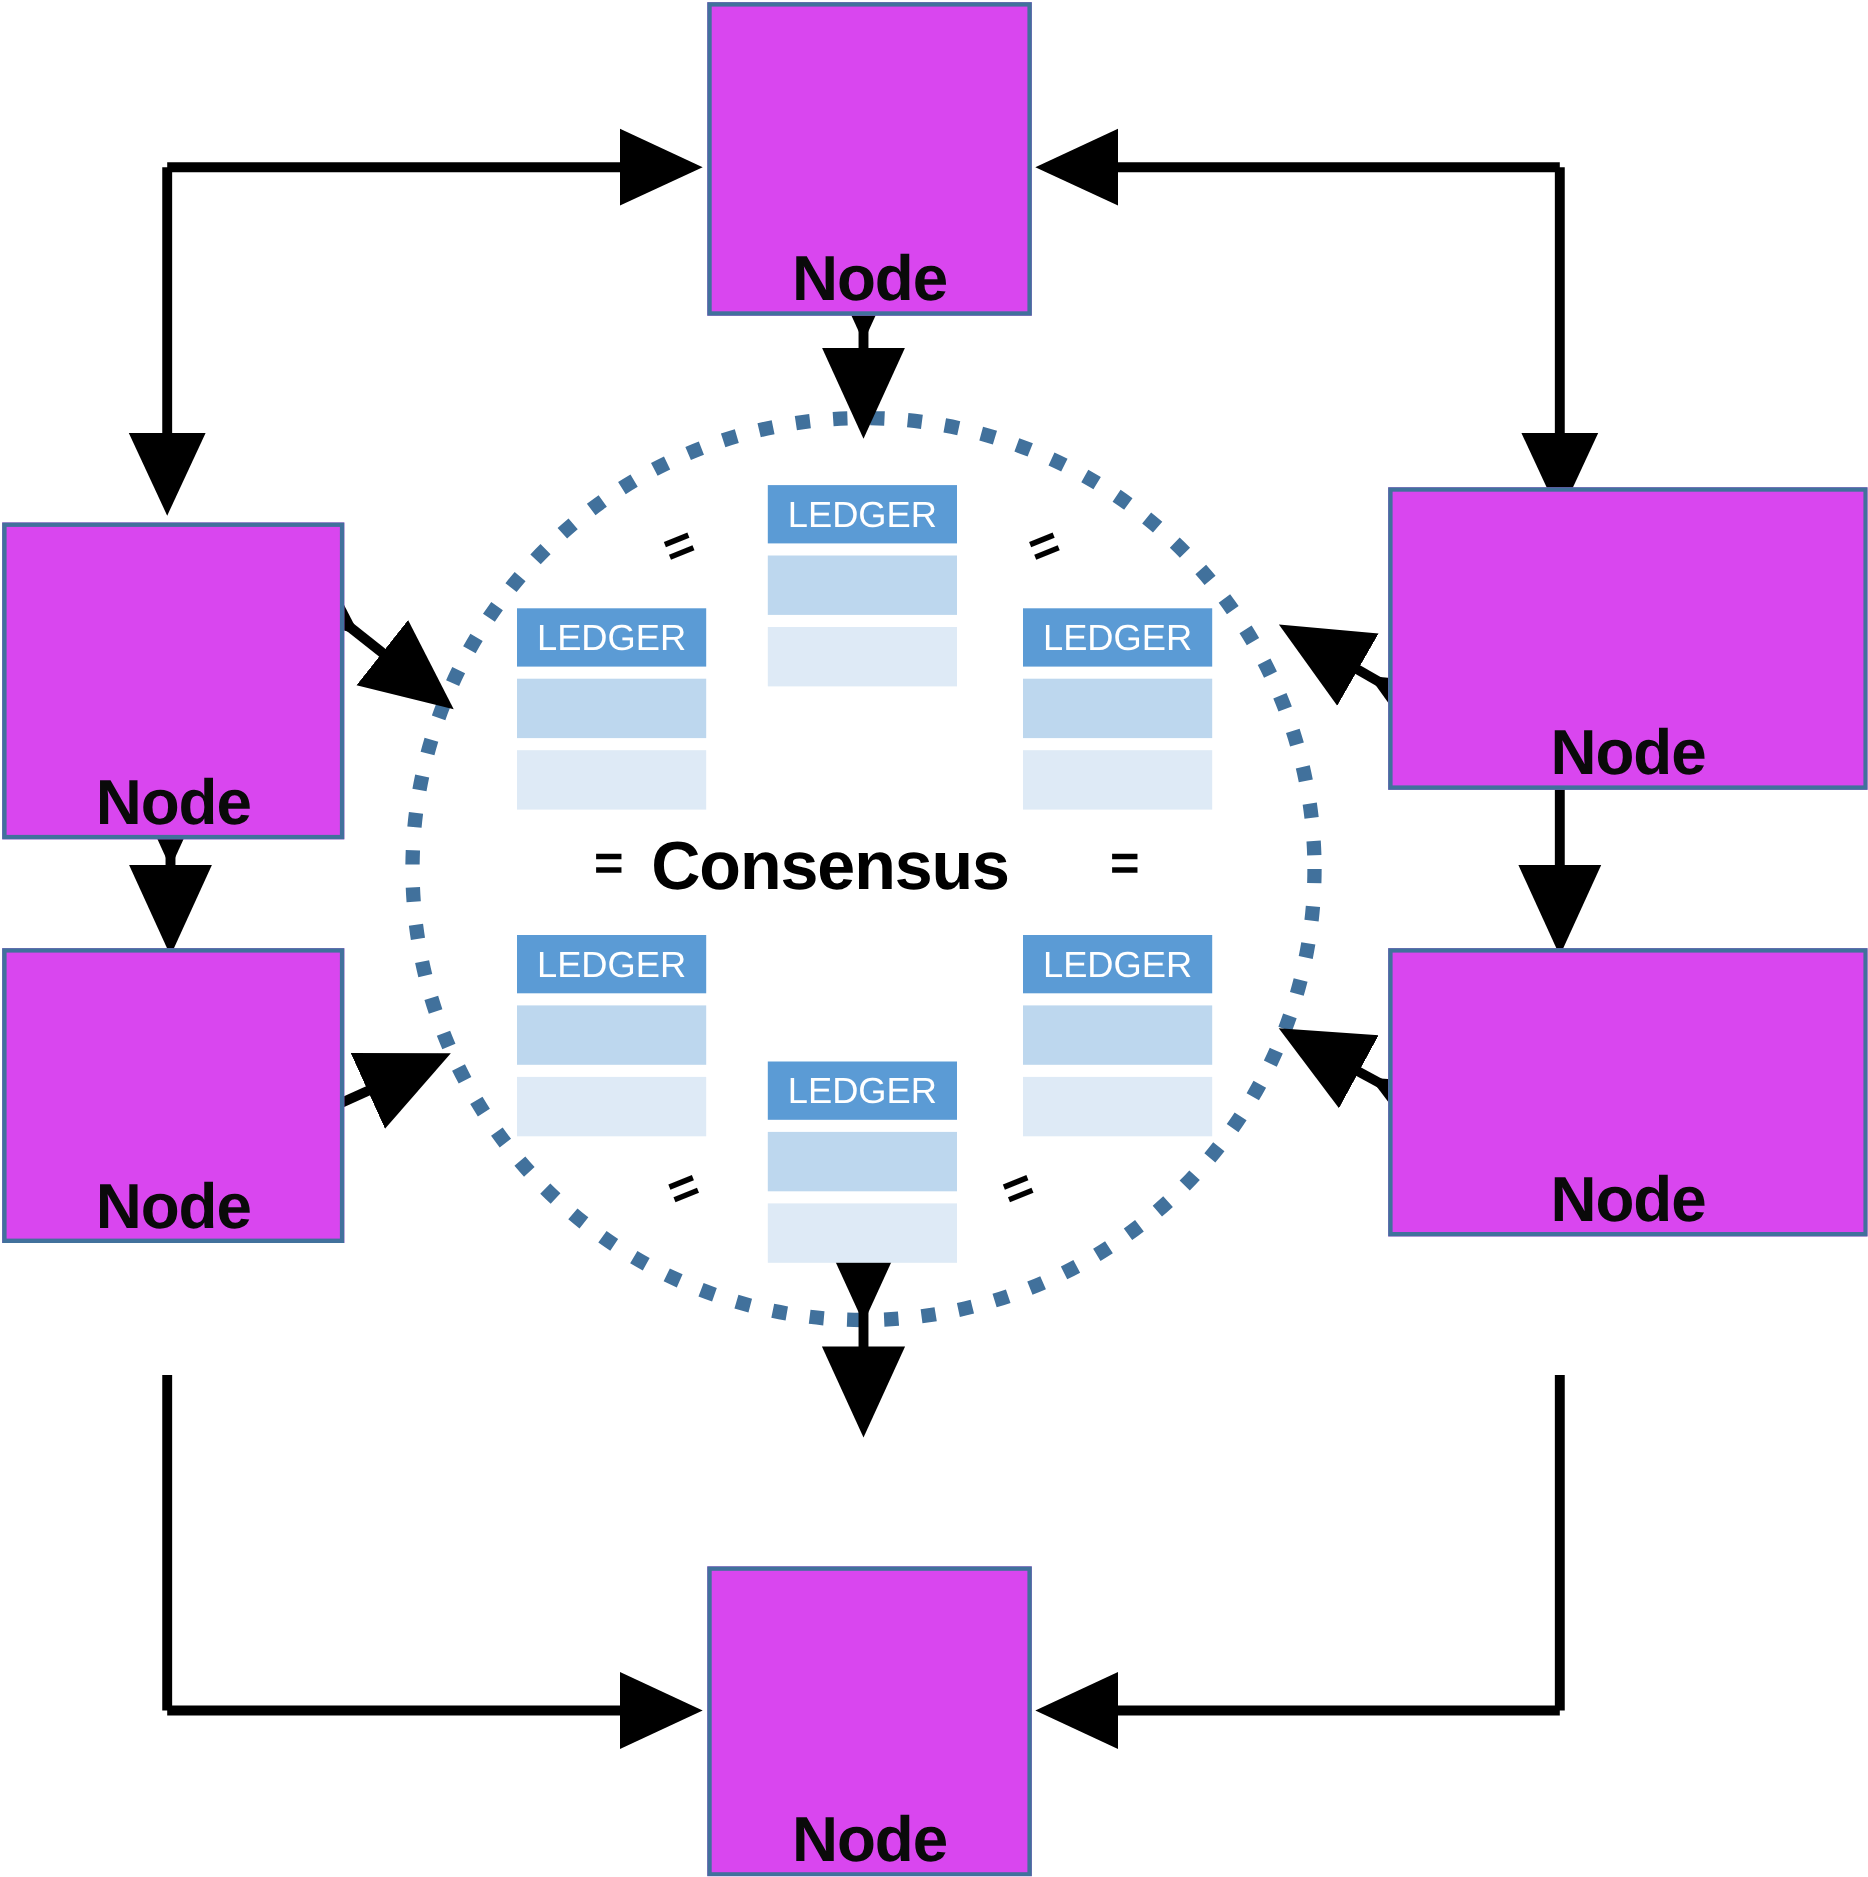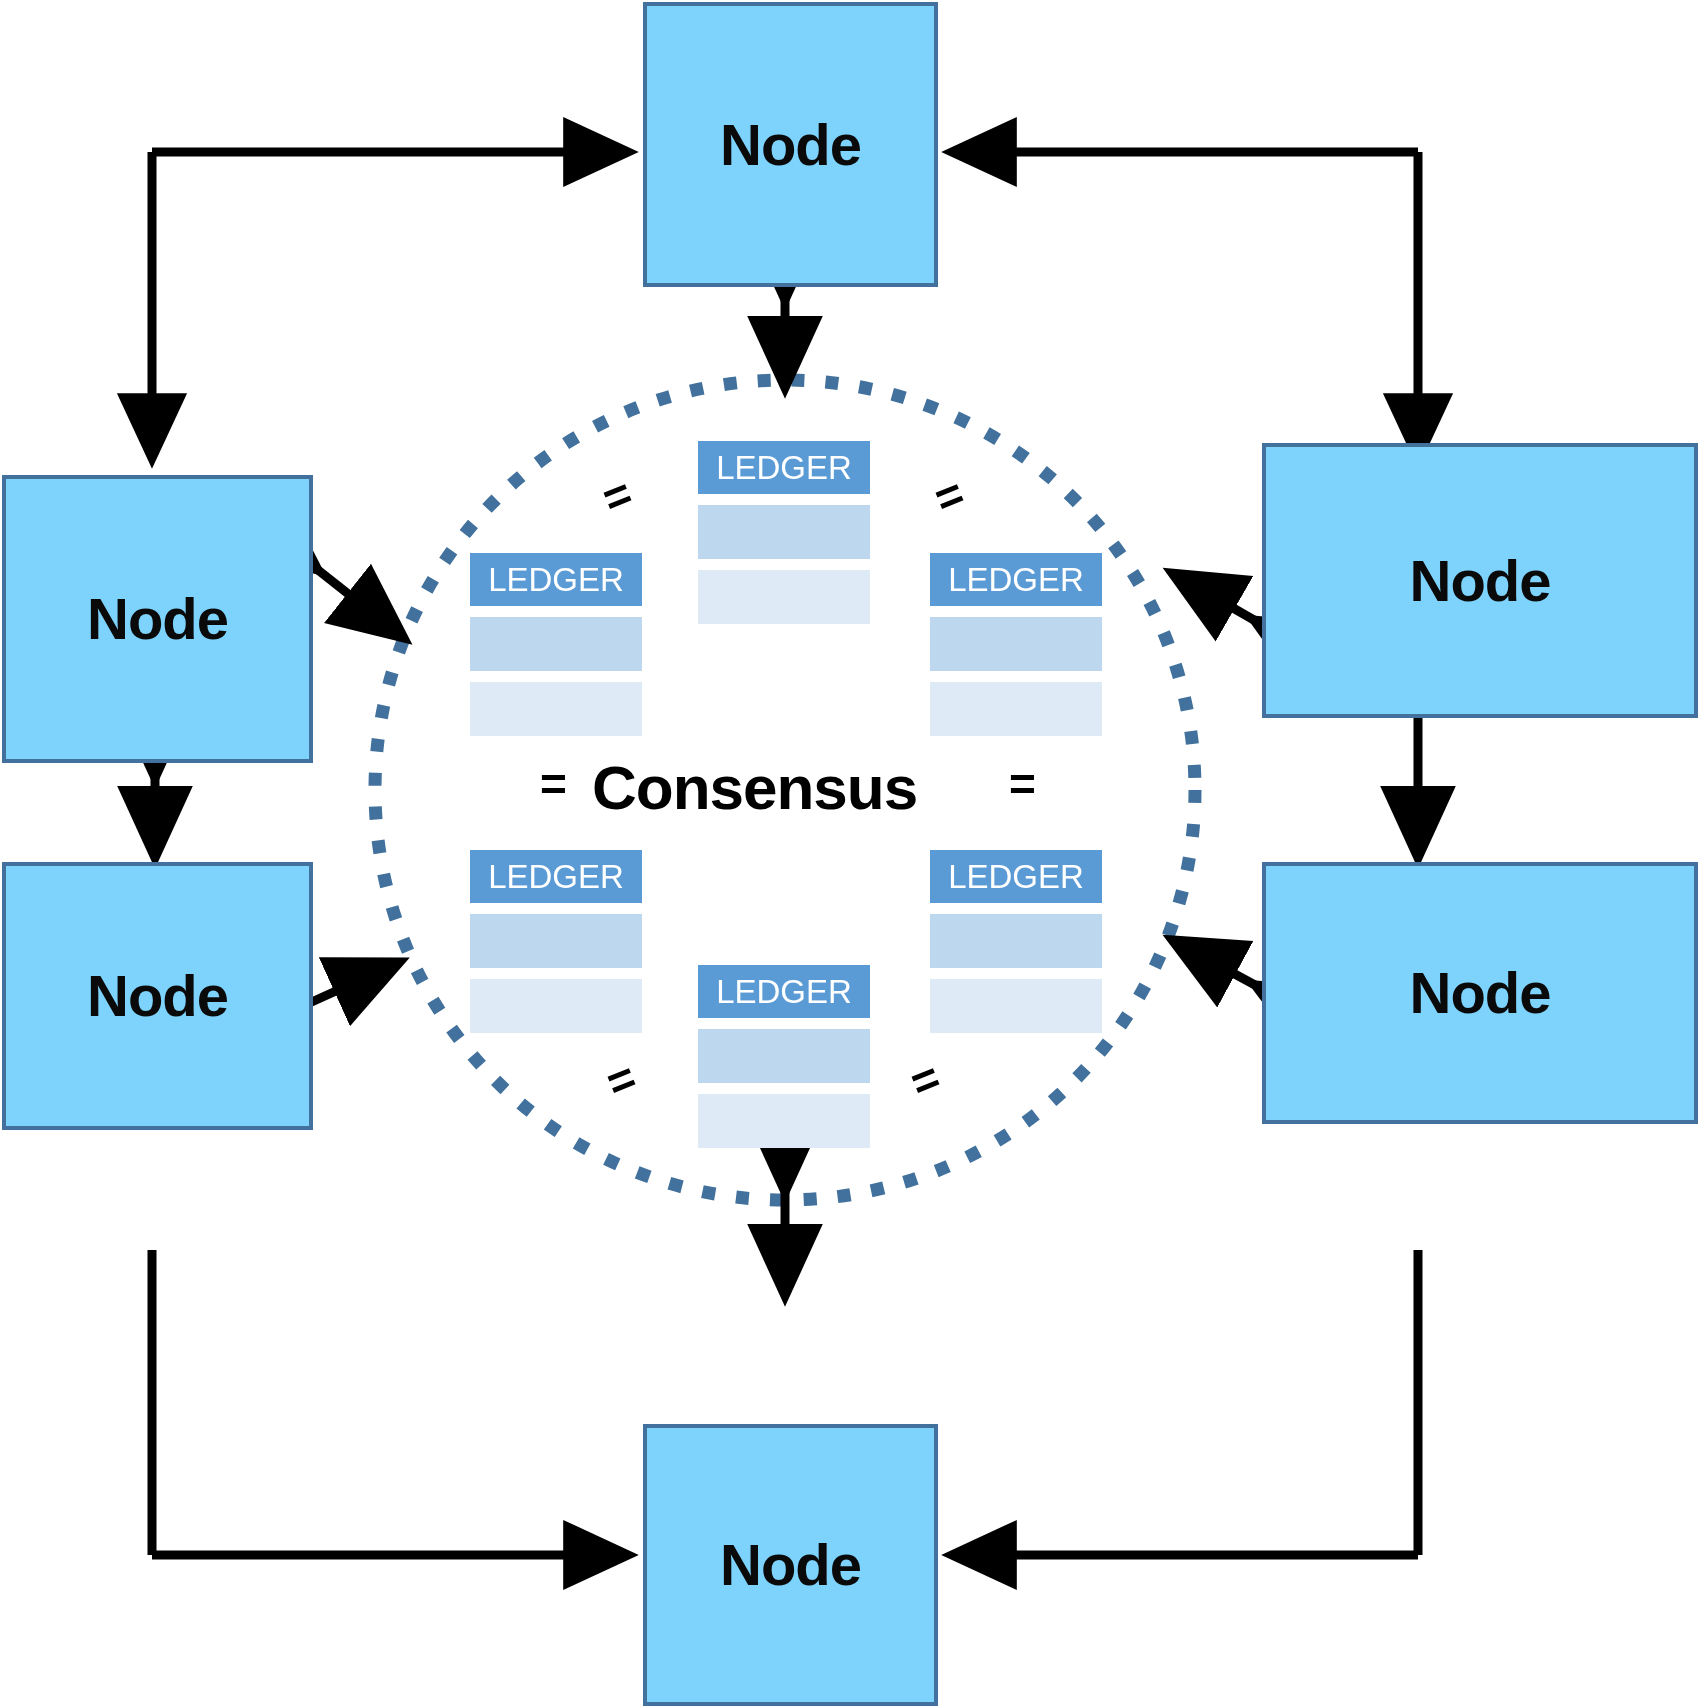--- a/index.html
+++ b/index.html
@@ -13,24 +13,24 @@
   #canvas {
     position: relative;
     width: 1698px;
     height: 1706px;
     background: #ffffff;
     overflow: hidden;
   }
   .node-box {
     position: absolute;
     box-sizing: border-box;
-    background: #7dd3fc;
+    background: #d946ef;
     border: 4px solid #41719c;
     display: flex;
-    align-items: center;
+    align-items: flex-end;
     justify-content: center;
   }
   .node-label {
     font-family: "Liberation Sans", sans-serif;
     font-weight: bold;
     font-size: 58px;
     color: #0a0a0a;
     letter-spacing: -1px;
     line-height: 1;
   }

